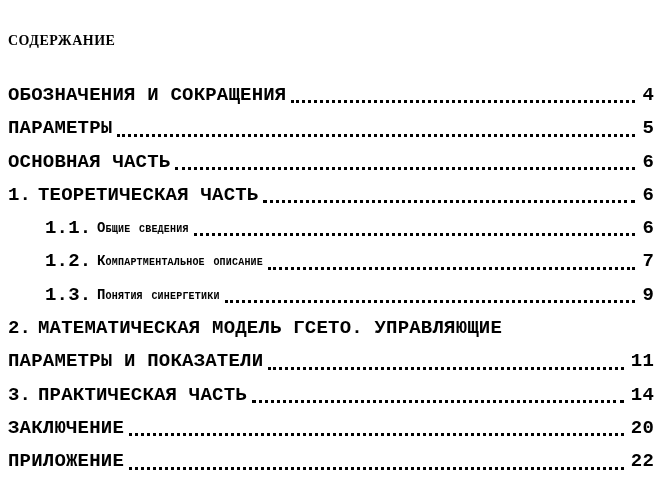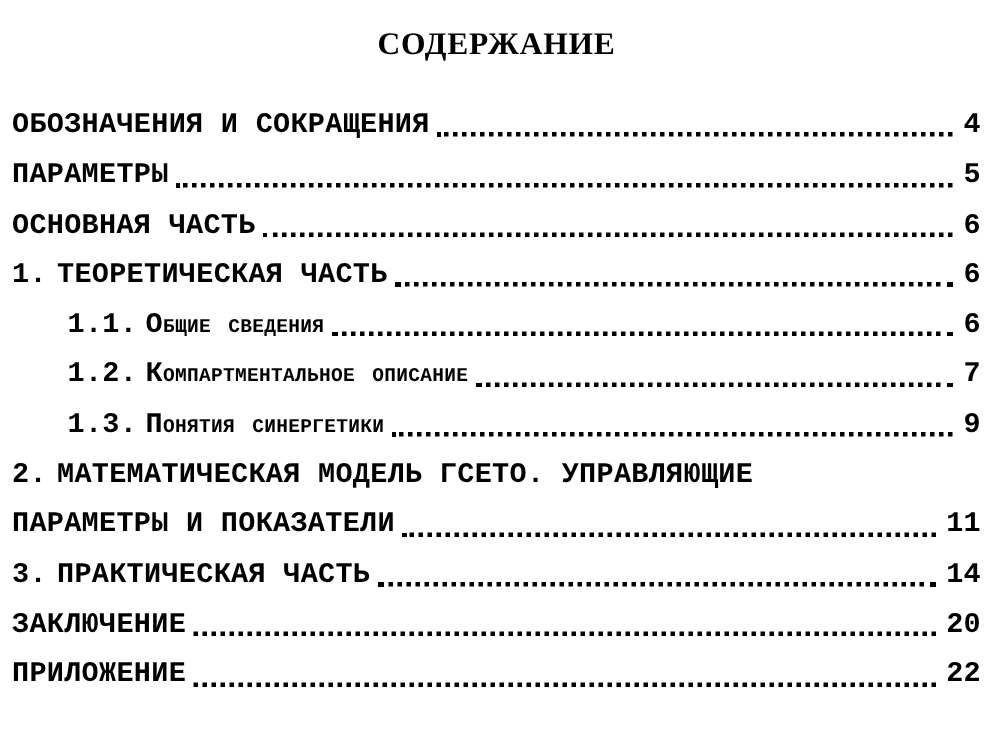--- a/index.html
+++ b/index.html
@@ -5,39 +5,39 @@
   html, body { margin: 0; padding: 0; }
   body {
     width: 666px; height: 497px;
     background: #ffffff; color: #000000;
     font-family: "Liberation Serif", "DejaVu Serif", serif;
     font-weight: bold;
     overflow: hidden;
   }
   .doc { padding: 12px 12px 0 8px; }
   .title {
-    text-align: center;
-    font-size: 21px;
+    text-align: left;
+    font-size: 14px;
     line-height: 34px;
-    margin: 0 0 21px 0;
+    margin: 12px 0 21px 0;
     letter-spacing: 0.5px;
   }
   .row {
     display: flex;
     height: 33.3px;
     line-height: 33.3px;
     font-size: 19px;
     white-space: nowrap;
     letter-spacing: 0.2px;
     font-family: Liberation Mono, monospace;
   }
   .num1 { flex: 0 0 30px; }
   .lvl2 { padding-left: 37px; justify-content: center; }
   .num2 { flex: 0 0 52px; }
-  .lvl2 .label { font-variant: small-caps; font-size: 19px; }
+  .lvl2 .label { font-variant: small-caps; font-size: 14px; }
   .label { flex: 0 1 auto; overflow: hidden; }
   .leader { flex: 1 1 auto; position: relative; min-width: 10px; margin: 0 7px 0 5px; }
   .leader::before {
     content: "";
     position: absolute; left: 0; right: 0; bottom: 9px;
     border-bottom: 3px dotted #000000;
   }
   .pg { flex: 0 0 auto; text-align: right; }
 </style>
 </head>

